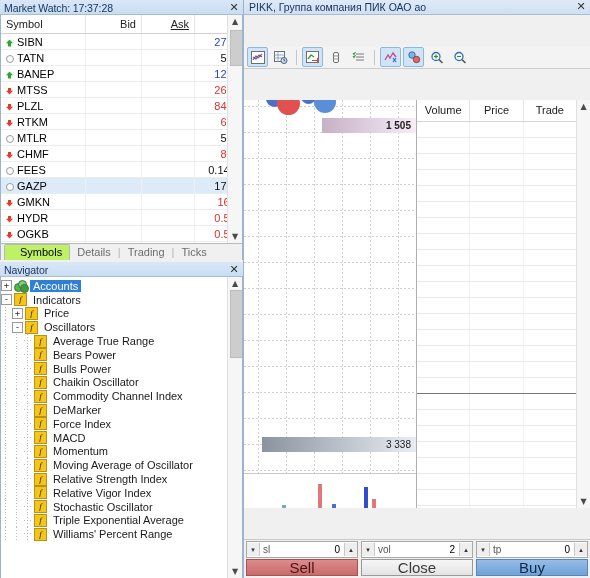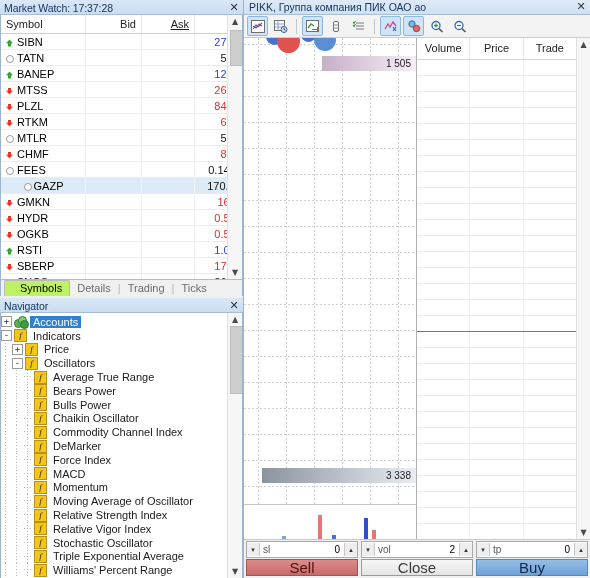--- a/index.html
+++ b/index.html
@@ -27,42 +27,42 @@
     font-size:10.5px;color:#14325c;
     position:relative;
   }
   .panel-title .ttl{flex:1;white-space:nowrap;overflow:hidden;letter-spacing:-0.1px;}
   .panel-close{
     width:12px;height:12px;line-height:11px;text-align:center;
     font-size:11px;color:#333;cursor:default;font-family:"DejaVu Sans",sans-serif;
   }
 
   
-  .mw{height:264px;display:flex;flex-direction:column;background:#fff;
+  .mw{height:228px;display:flex;flex-direction:column;background:#fff;
       border-left:1px solid #9db4cc;border-right:1px solid #9db4cc;}
   .mw-body{flex:1;display:flex;overflow:hidden;background:#fff;}
   .mw-table-wrap{flex:1;overflow:hidden;}
   table.mw-table{width:100%;border-collapse:collapse;table-layout:fixed;}
   table.mw-table th{
     font-weight:normal;font-size:11px;color:#222;
     border-bottom:1px solid #d0d0d0;border-right:1px solid #e6e6e6;
     height:18px;padding:0 5px;background:#fff;
   }
   table.mw-table th.c-sym{text-align:left;width:74px;}
   table.mw-table th.c-bid{text-align:right;width:45px;}
   table.mw-table th.c-ask{text-align:right;width:42px;text-decoration:underline;}
   table.mw-table th.c-last{text-align:right;width:48px;}
   table.mw-table td{
     height:15px;padding:0 5px;font-size:11px;
     border-bottom:1px solid #ececec;border-right:1px solid #f0f0f0;
     white-space:nowrap;overflow:hidden;
   }
   td.c-sym{text-align:left;}
   td.c-bid,td.c-ask,td.c-last{text-align:right;}
-  tr.sel td{background:#ddeaf8;text-align:center;}
+  tr.sel td{background:#ddeaf8;}
   .dirwrap{display:inline-block;width:11px;}
   .arrow-up,.arrow-dn{
     display:inline-block;width:7px;height:7px;position:relative;top:1px;
   }
   .arrow-up{
     background:#2ea52e;
     clip-path:polygon(50% 0,100% 55%,72% 55%,72% 100%,28% 100%,28% 55%,0 55%);
   }
   .arrow-dn{
     background:#e23a2e;
@@ -138,21 +138,21 @@
   .ico-acc{
     width:13px;height:11px;margin-right:3px;position:relative;display:inline-block;
   }
   .ico-acc i{position:absolute;width:7px;height:7px;border-radius:50%;display:block;}
   .ico-acc i:nth-child(1){background:#56b356;left:0;top:3px;border:1px solid #2f7d2f;}
   .ico-acc i:nth-child(2){background:#7ec97e;left:4px;top:0;border:1px solid #2f7d2f;}
   .ico-acc i:nth-child(3){background:#3f9b3f;left:6px;top:4px;border:1px solid #2f7d2f;}
 
   
   .right-col{flex:1;height:578px;display:flex;flex-direction:column;background:#f0f0f0;
-             border-left:1px solid #9db4cc;}
+             border-left:1px solid #9db4cc;gap:31px;}
   .chart-title{
     height:14px;min-height:14px;background:linear-gradient(#dfeaf8,#cfe0f2);
     border-bottom:1px solid #a8bcd4;display:flex;align-items:center;
     padding:0 3px 0 5px;font-size:10.5px;color:#14325c;
   }
   .chart-title .ttl{flex:1;white-space:nowrap;overflow:hidden;}
 
   .toolbar{
     height:22px;min-height:22px;background:#f3f3f3;border-bottom:1px solid #cdcdcd;
     display:flex;align-items:center;gap:2px;padding-left:3px;
@@ -174,21 +174,21 @@
   .vline{position:absolute;top:0;bottom:0;width:1px;
     background:linear-gradient(to bottom,#cfcfcf 50%,transparent 50%);
     background-size:1px 4px;}
   .hline{position:absolute;left:0;right:0;height:1px;
     background:linear-gradient(to right,#cfcfcf 50%,transparent 50%);
     background-size:4px 1px;}
   .lvlbar{
     position:absolute;height:15px;display:flex;align-items:center;justify-content:flex-end;
     padding-right:5px;font-size:10px;color:#222;
   }
-  .lvlbar.ask{background:linear-gradient(to right,#c6b0c6,#f7eef7);}
+  .lvlbar.ask{background:linear-gradient(to right,#c6b0c6,#f7eef7);font-weight:bold;}
   .lvlbar.bid{background:linear-gradient(to right,#8b939e,#e9edf3);}
   .circ{position:absolute;border-radius:50%;}
   .volpane{
     position:absolute;left:0;right:0;bottom:0;height:34px;background:#fff;
     border-top:1px solid #c8c8c8;
   }
   .vbar{position:absolute;bottom:0;}
 
   
   .depth{flex:1;background:#fff;display:flex;flex-direction:column;overflow:hidden;min-width:0;}

